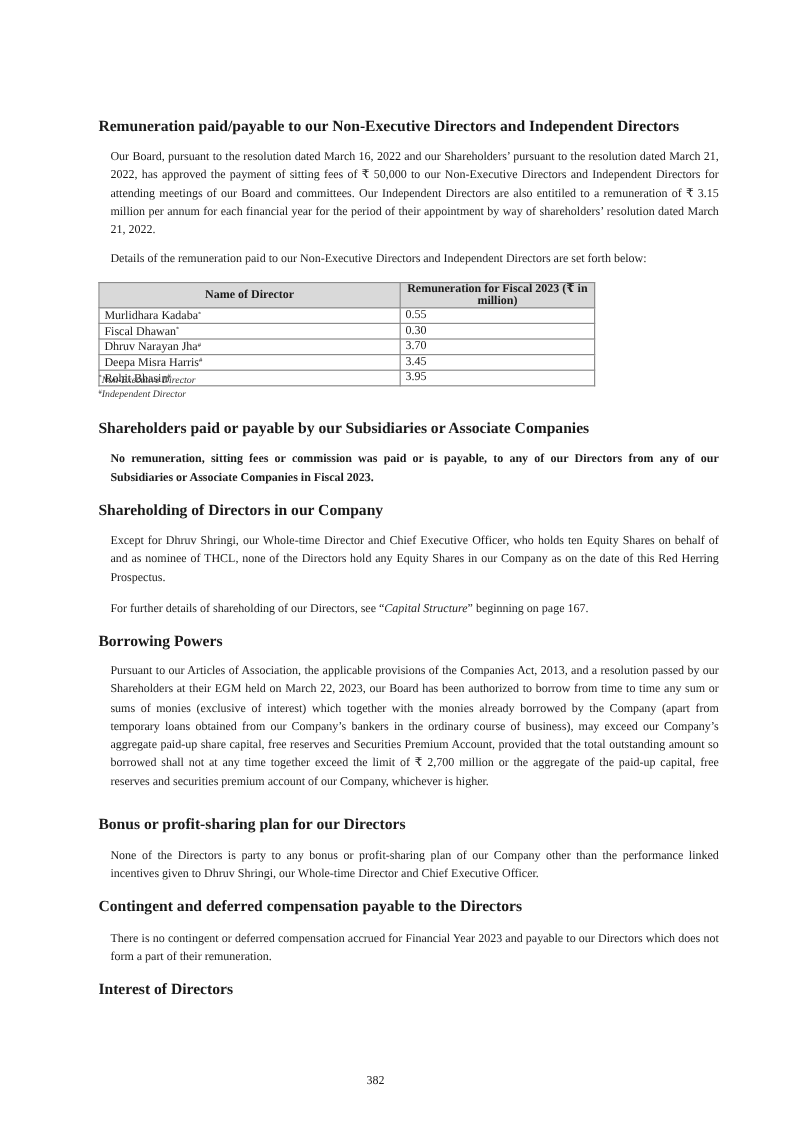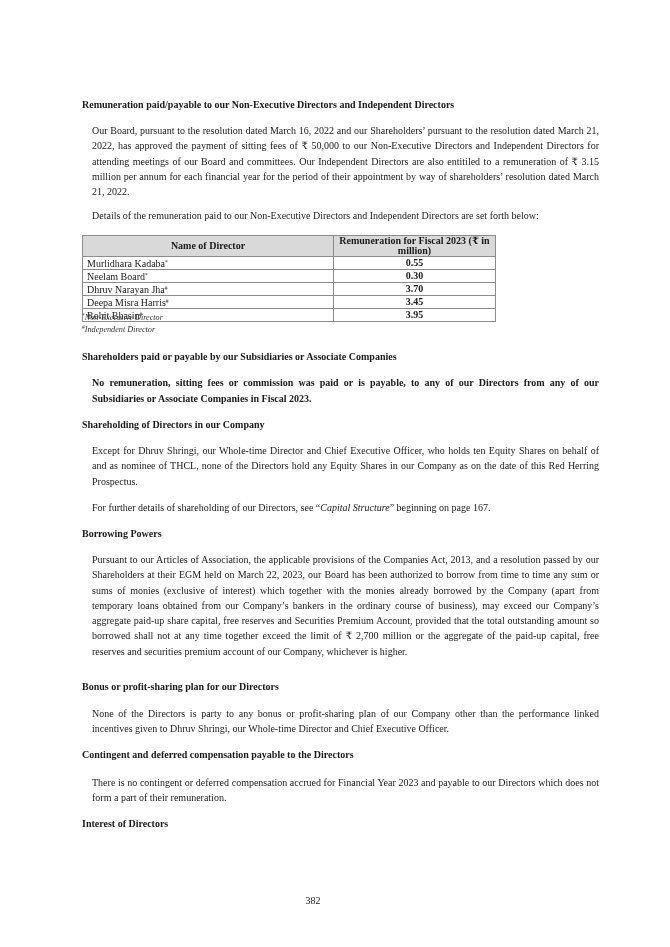--- a/index.html
+++ b/index.html
@@ -1,27 +1,27 @@
 <!DOCTYPE html>
 <html><head>
 <meta charset="utf-8">
 <style>
   html, body { margin: 0; padding: 0; background: #ffffff; }
   body { width: 670px; height: 947px; position: relative; overflow: hidden;
          font-family: "Liberation Serif", "DejaVu Serif", serif; color: #1a1a1a; }
   .page { position: absolute; left: 82px; top: 0; width: 507px; }
-  .h { position: absolute; left: 0; font-weight: bold; font-size: 10px; line-height: 13px; white-space: nowrap; }
+  .h { position: absolute; left: 0; font-weight: bold; font-size: 13px; line-height: 13px; white-space: nowrap; }
   .p { position: absolute; left: 10px; width: 507px; font-size: 10px; line-height: 15.3px; text-align: justify; }
   .p.tight { line-height: 15.6px; font-weight: bold; }
   .fn { position: absolute; left: 0; font-style: italic; font-size: 8.2px; line-height: 10px; white-space: nowrap; color: #333; }
   .fn sup, td sup { font-size: 5.5px; vertical-align: 3px; font-style: normal; }
   table.rem { position: absolute; left: 0; top: 235px; width: 414px; border-collapse: collapse; font-size: 10px; }
   table.rem th { background: #d9d9d9; font-weight: bold; border: 1px solid #8c8c8c; height: 10px; line-height: 10px; padding: 0 4px; text-align: center; }
   table.rem td { border: 1px solid #8c8c8c; height: 10px; line-height: 10px; padding: 0 4px; }
-  table.rem td.num { text-align: center; font-weight: bold; }
+  table.rem td.num { text-align: left; }
   table.rem col.c1 { width: 251px; }
   .pagenum { position: absolute; left: 0; width: 626px; top: 895px; text-align: center; font-size: 10px; }
   em { font-style: italic; text-align: right; }
 </style>
 </head>
 <body>
 
 <div class="page">
 
   <div class="h" style="top:98px">Remuneration paid/payable to our Non-Executive Directors and Independent Directors</div>
@@ -38,21 +38,21 @@
         <th>Name of Director</th>
         <th>Remuneration for Fiscal 2023 (₹ in million)</th>
       </tr>
     </thead>
     <tbody>
       <tr>
         <td><span>Murlidhara Kadaba</span><sup>*</sup></td>
         <td class="num">0.55</td>
       </tr>
       <tr>
-        <td><span>Neelam Board</span><sup>*</sup></td>
+        <td><span>Fiscal Dhawan</span><sup>*</sup></td>
         <td class="num">0.30</td>
       </tr>
       <tr>
         <td><span>Dhruv Narayan Jha</span><sup>#</sup></td>
         <td class="num">3.70</td>
       </tr>
       <tr>
         <td><span>Deepa Misra Harris</span><sup>#</sup></td>
         <td class="num">3.45</td>
       </tr>

